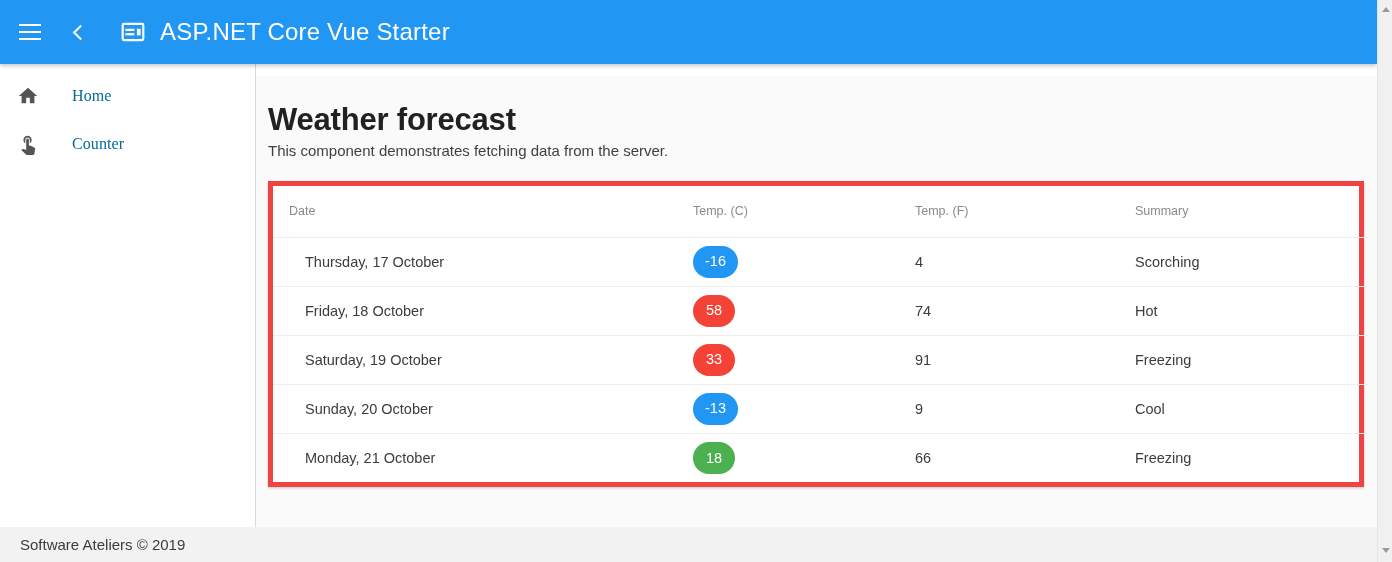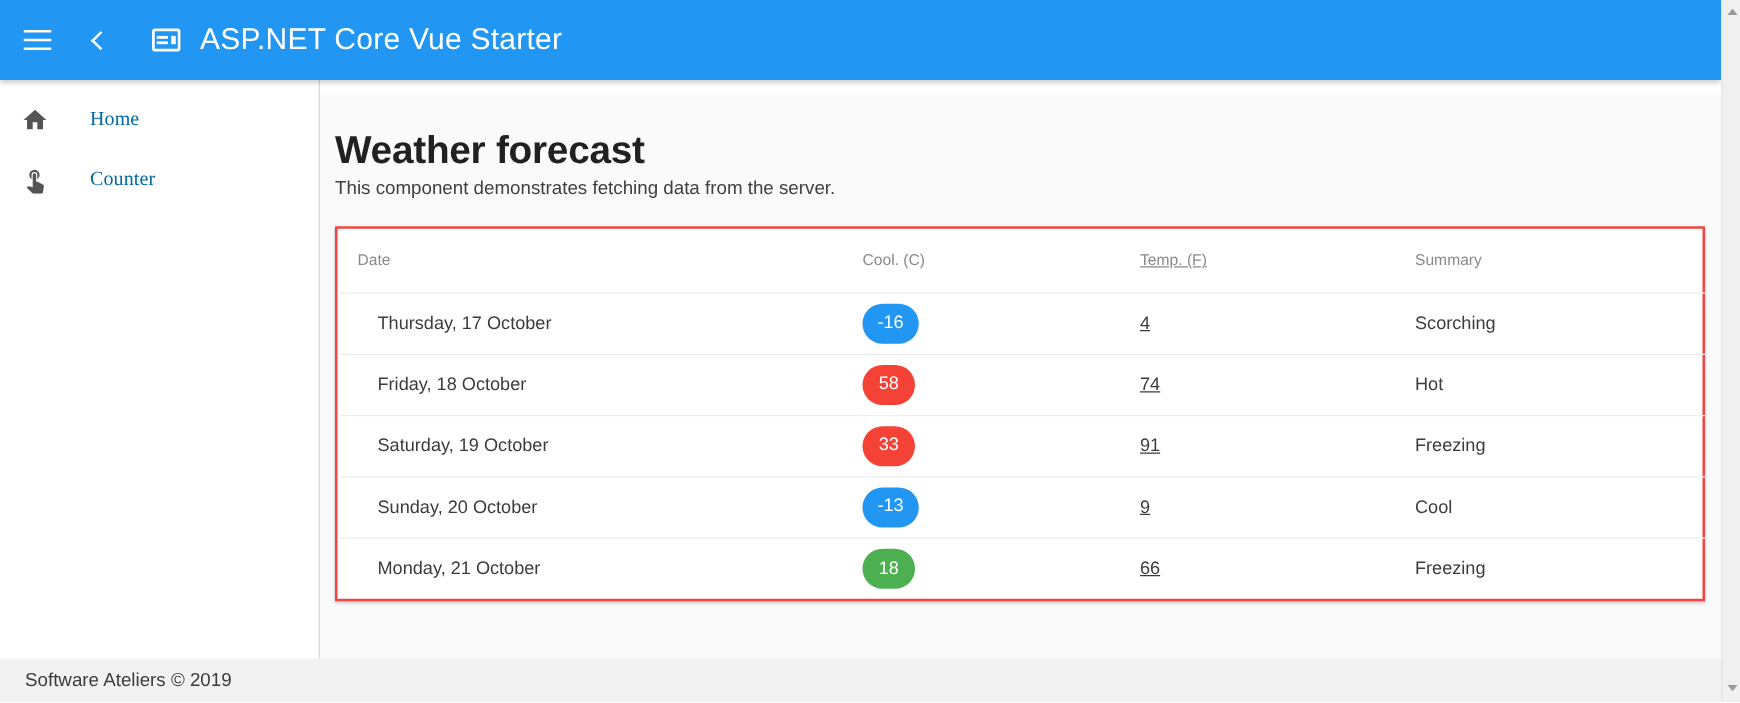--- a/index.html
+++ b/index.html
@@ -135,21 +135,21 @@
   }
   .page-subtitle {
     font-size: 15px;
     color: #3f3f3f;
     margin: 0 0 22px 0;
   }
 
   
   .card {
     background: #ffffff;
-    border: 2px solid #ef4444;
+    border: 5px solid #ef4444;
     box-shadow: 0 1px 3px rgba(0,0,0,0.13), 0 1px 2px rgba(0,0,0,0.10);
     width: 1096px;
   }
   table {
     width: 100%;
     border-collapse: collapse;
     table-layout: fixed;
   }
   thead th {
     text-align: left;
@@ -165,21 +165,21 @@
     font-size: 14.5px;
     color: #3c3c3c;
     height: 49px;
     border-bottom: 1px solid #ededed;
     vertical-align: middle;
   }
   tbody tr:last-child td { border-bottom: none; }
 
   .col-date  { width: 420px; padding-left: 32px; }
   .col-c     { width: 222px; }
-  .col-f     { width: 220px; text-decoration: underline; }
+  .col-f     { width: 220px; }
   .col-sum   { width: 234px; }
 
   thead .col-date { padding-left: 16px; }
   tbody .col-c, tbody .col-f, tbody .col-sum { padding-left: 0; }
 
   .badge {
     display: inline-flex;
     align-items: center;
     justify-content: center;
     min-width: 42px;
@@ -296,21 +296,21 @@
   <div class="content">
 
     <h1 class="page-title">Weather forecast</h1>
     <p class="page-subtitle">This component demonstrates fetching data from the server.</p>
 
     <div class="card">
       <table>
         <thead>
           <tr>
             <th class="col-date">Date</th>
-            <th class="col-c">Cool. (C)</th>
+            <th class="col-c">Temp. (C)</th>
             <th class="col-f">Temp. (F)</th>
             <th class="col-sum">Summary</th>
           </tr>
         </thead>
         <tbody id="table-body">
             <tr>
               <td class="col-date">Thursday, 17 October</td>
               <td class="col-c"><span class="badge" style="background: rgb(33, 150, 243);">-16</span></td>
               <td class="col-f">4</td>
               <td class="col-sum">Scorching</td>

